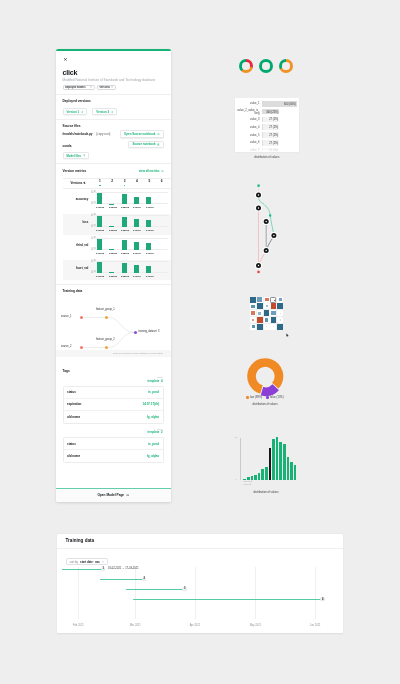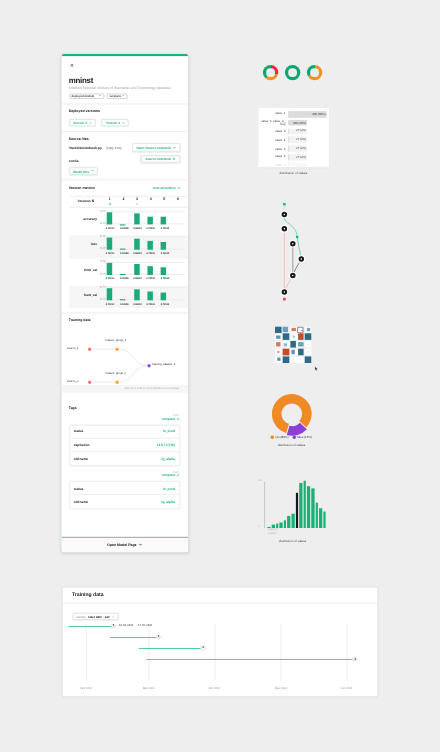--- a/index.html
+++ b/index.html
@@ -133,21 +133,21 @@
   <div class="abs" id="panel">
     <div id="panel-top-bar"></div>
 
     <div class="pad">
       <div id="close-row">
         <svg class="close-x" viewBox="0 0 10 10" width="2.8" height="2.8" style="position:absolute;left:1.5px;top:9.5px;">
           <path d="M1.2 1.2 L8.8 8.8 M8.8 1.2 L1.2 8.8" stroke="#1a1c1f" stroke-width="2.1" fill="none" stroke-linecap="round"></path>
         </svg>
       </div>
 
-      <div class="title">mninst</div>
+      <div class="title">click</div>
       <div class="subtitle">Modified National Institute of Standards and Technology database</div>
 
       <div class="chips">
         <div class="chip" style="width:32.2px">
           <span class="lbl">deployed models</span>
           <svg class="cv" viewBox="0 0 8 8" width="2" height="2">
               <path d="M1.4 3 L4 6 L6.6 3 Z" fill="#35393e"></path>
             </svg>
         </div>
         <div class="chip" style="width:18.7px">

